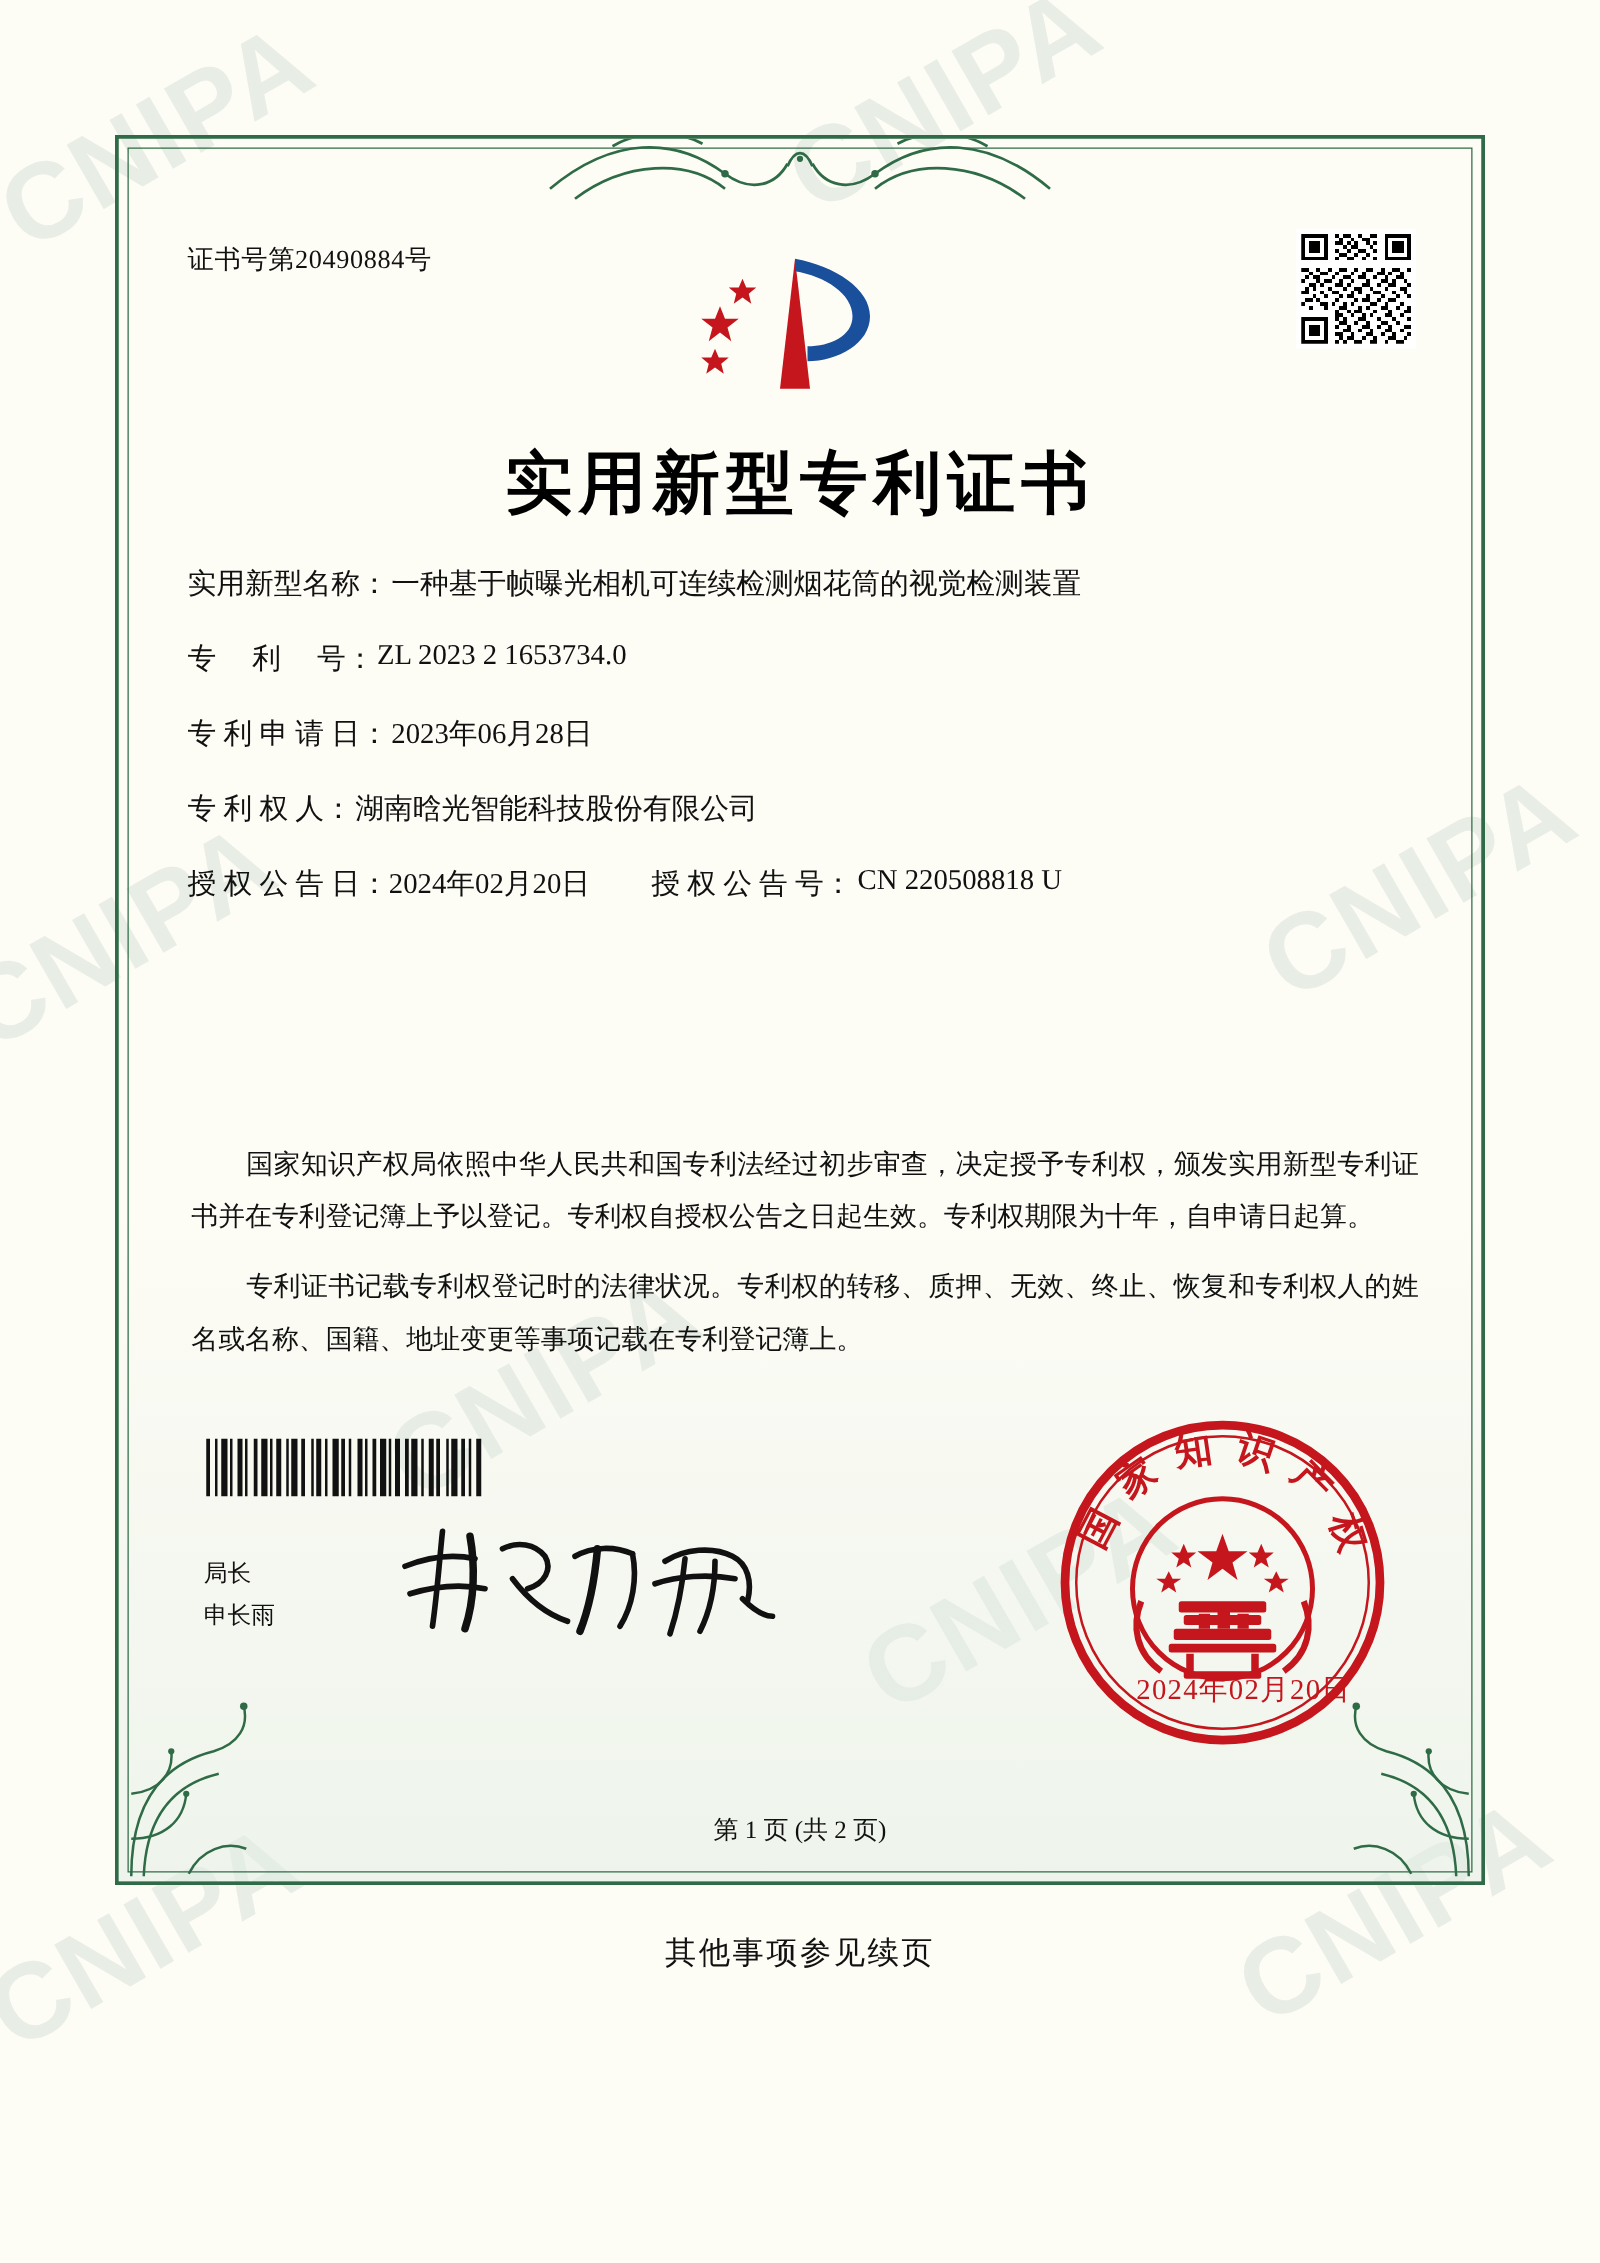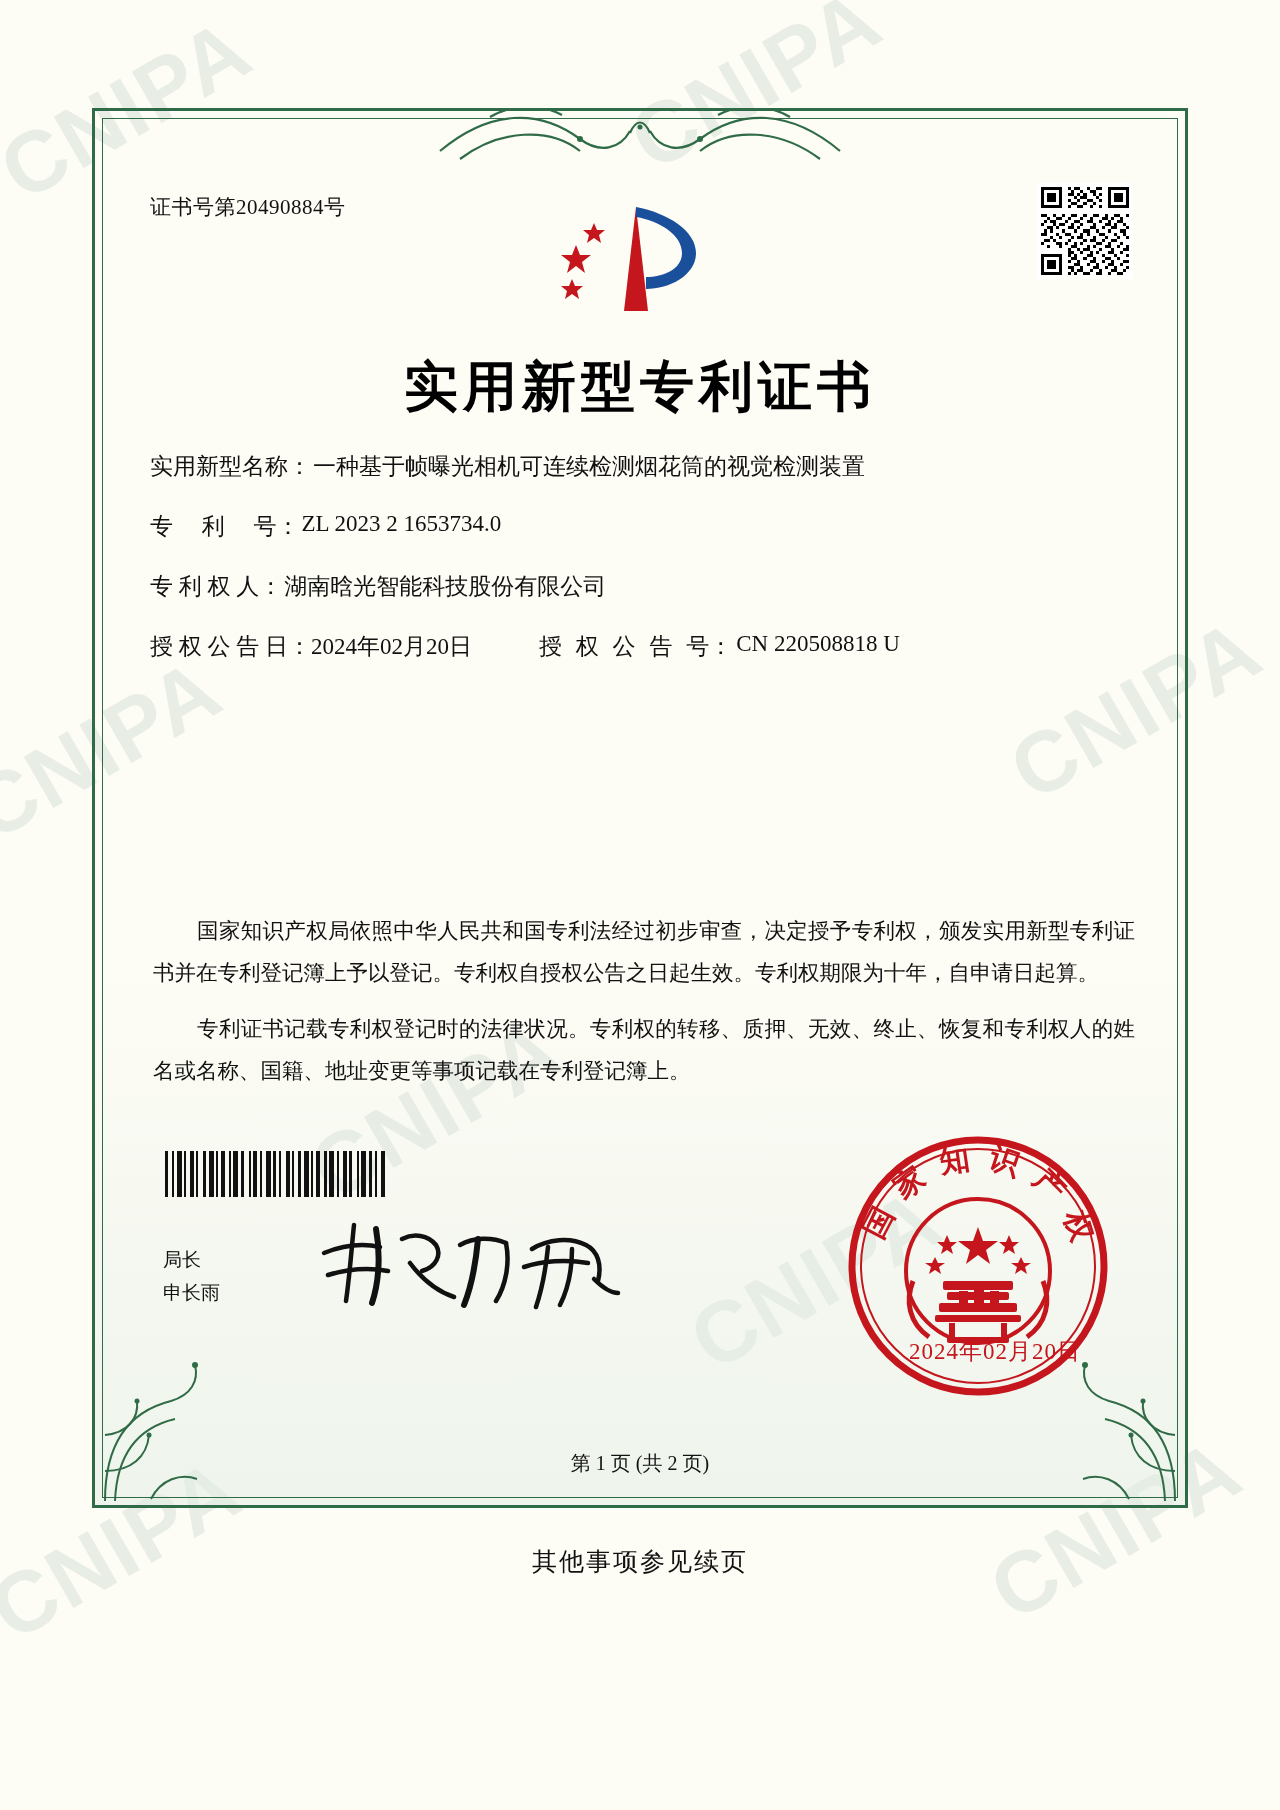--- a/index.html
+++ b/index.html
@@ -130,23 +130,22 @@
     white-space: pre;
     letter-spacing: 0px;
   }
   .row .value {
     flex: 1 1 auto;
     padding-left: 2px;
   }
   .row.addr .value { line-height: 1.5; }
   .row.pubdate { margin-bottom: 20px; }
   .pub-second {
-    margin-left: 67px;
+    margin-left: 49px;
     white-space: pre;
-    font-family: Liberation Mono, monospace;
   }
 
   
   .paras {
     position: absolute;
     left: 58px;
     right: 50px;
     top: 800px;
     font-size: 21.5px;
     line-height: 1.95;
@@ -500,20 +499,24 @@
     <div class="fields">
       <div class="row">
         <span class="label">实用新型名称：</span>
         <span class="value">一种基于帧曝光相机可连续检测烟花筒的视觉检测装置</span>
       </div>
       <div class="row">
         <span class="label">专　 利　 号：</span>
         <span class="value">ZL 2023 2 1653734.0</span>
       </div>
       <div class="row">
+        <span class="label">专 利 申 请 日：</span>
+        <span class="value">2023年06月28日</span>
+      </div>
+      <div class="row">
         <span class="label">专 利 权 人：</span>
         <span class="value">湖南晗光智能科技股份有限公司</span>
       </div>
       <div class="row pubdate">
         <span class="label">授 权 公 告 日：</span>
         <span>2024年02月20日</span>
         <span class="pub-second">授 权 公 告 号：</span>
         <span style="padding-left:4px">CN 220508818 U</span>
       </div>
     </div>

